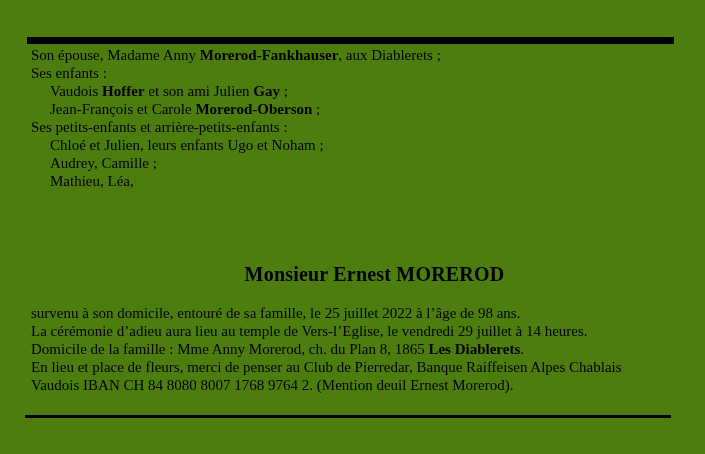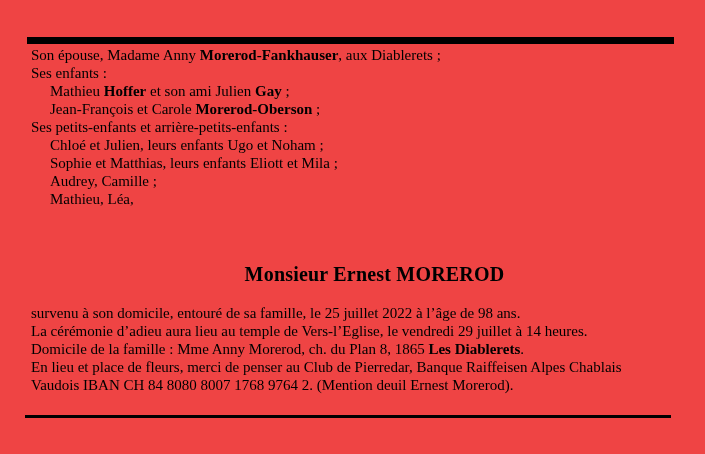--- a/index.html
+++ b/index.html
@@ -50,31 +50,30 @@
     font-size: 20px;
     font-weight: bold;
     line-height: 26px;
     letter-spacing: 0.2px;
     margin-left: 22px;
   }
 </style>
 </head>
 <body>
 
-<div class="sheet" style="background: #ef4444; color: rgb(0, 0, 0);">
+<div class="sheet" style="background: #4d7c0f; color: rgb(0, 0, 0);">
   <div class="rule-top" style="background: rgb(0, 0, 0);"></div>
 
   <div class="intro-block">
       <p class="line"><span>Son épouse, Madame Anny </span><span class="b">Morerod-Fankhauser</span><span>, aux Diablerets ;</span></p>
       <p class="line"><span>Ses enfants :</span></p>
-      <p class="line indent"><span>Mathieu </span><span class="b">Hoffer</span><span> et son ami Julien </span><span class="b">Gay</span><span> ;</span></p>
+      <p class="line indent"><span>Vaudois </span><span class="b">Hoffer</span><span> et son ami Julien </span><span class="b">Gay</span><span> ;</span></p>
       <p class="line indent"><span>Jean-François et Carole </span><span class="b">Morerod-Oberson</span><span> ;</span></p>
       <p class="line"><span>Ses petits-enfants et arrière-petits-enfants :</span></p>
       <p class="line indent"><span>Chloé et Julien, leurs enfants Ugo et Noham ;</span></p>
-      <p class="line indent"><span>Sophie et Matthias, leurs enfants Eliott et Mila ;</span></p>
       <p class="line indent"><span>Audrey, Camille ;</span></p>
       <p class="line indent"><span>Mathieu, Léa,</span></p>
     </div>
 
   <div class="deceased-title">Monsieur Ernest MOREROD</div>
 
   <div class="body-block">
       <p class="line"><span>survenu à son domicile, entouré de sa famille, le 25 juillet 2022 à l’âge de 98 ans.</span></p>
       <p class="line"><span>La cérémonie d’adieu aura lieu au temple de Vers-l’Eglise, le vendredi 29 juillet à 14 heures.</span></p>
       <p class="line"><span>Domicile de la famille : Mme Anny Morerod, ch. du Plan 8, 1865 </span><span class="b">Les Diablerets</span><span>.</span></p>

